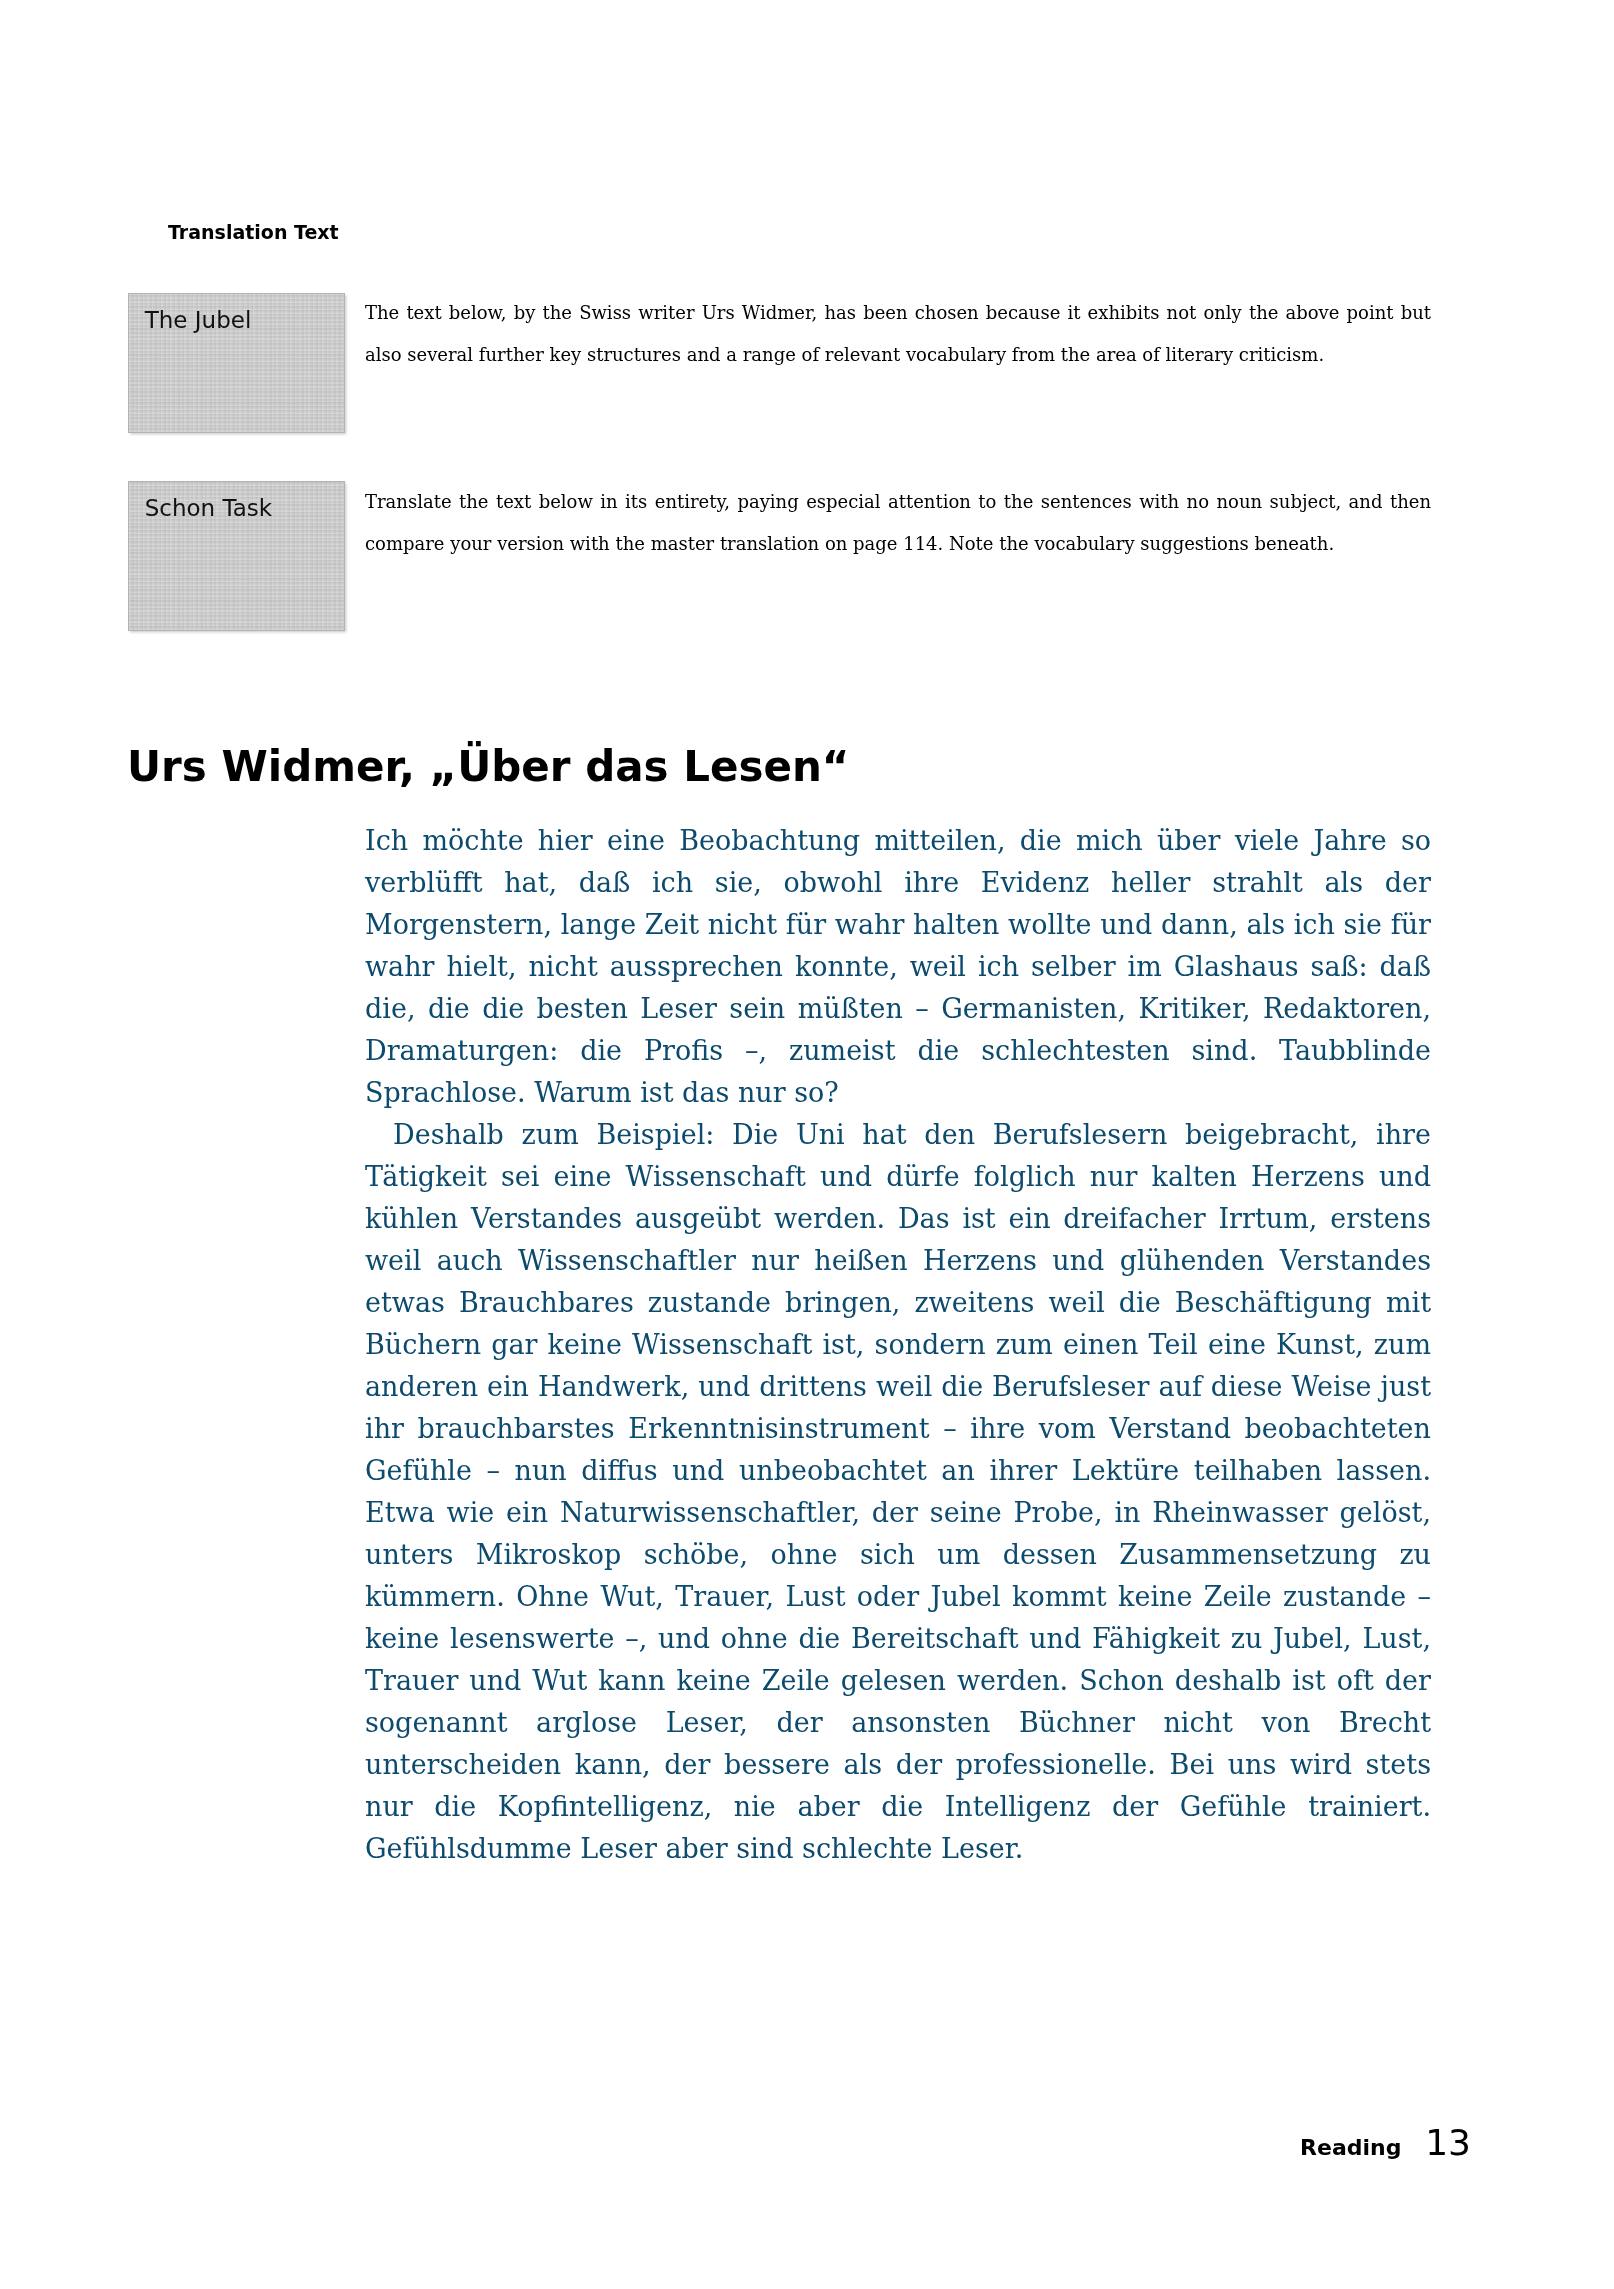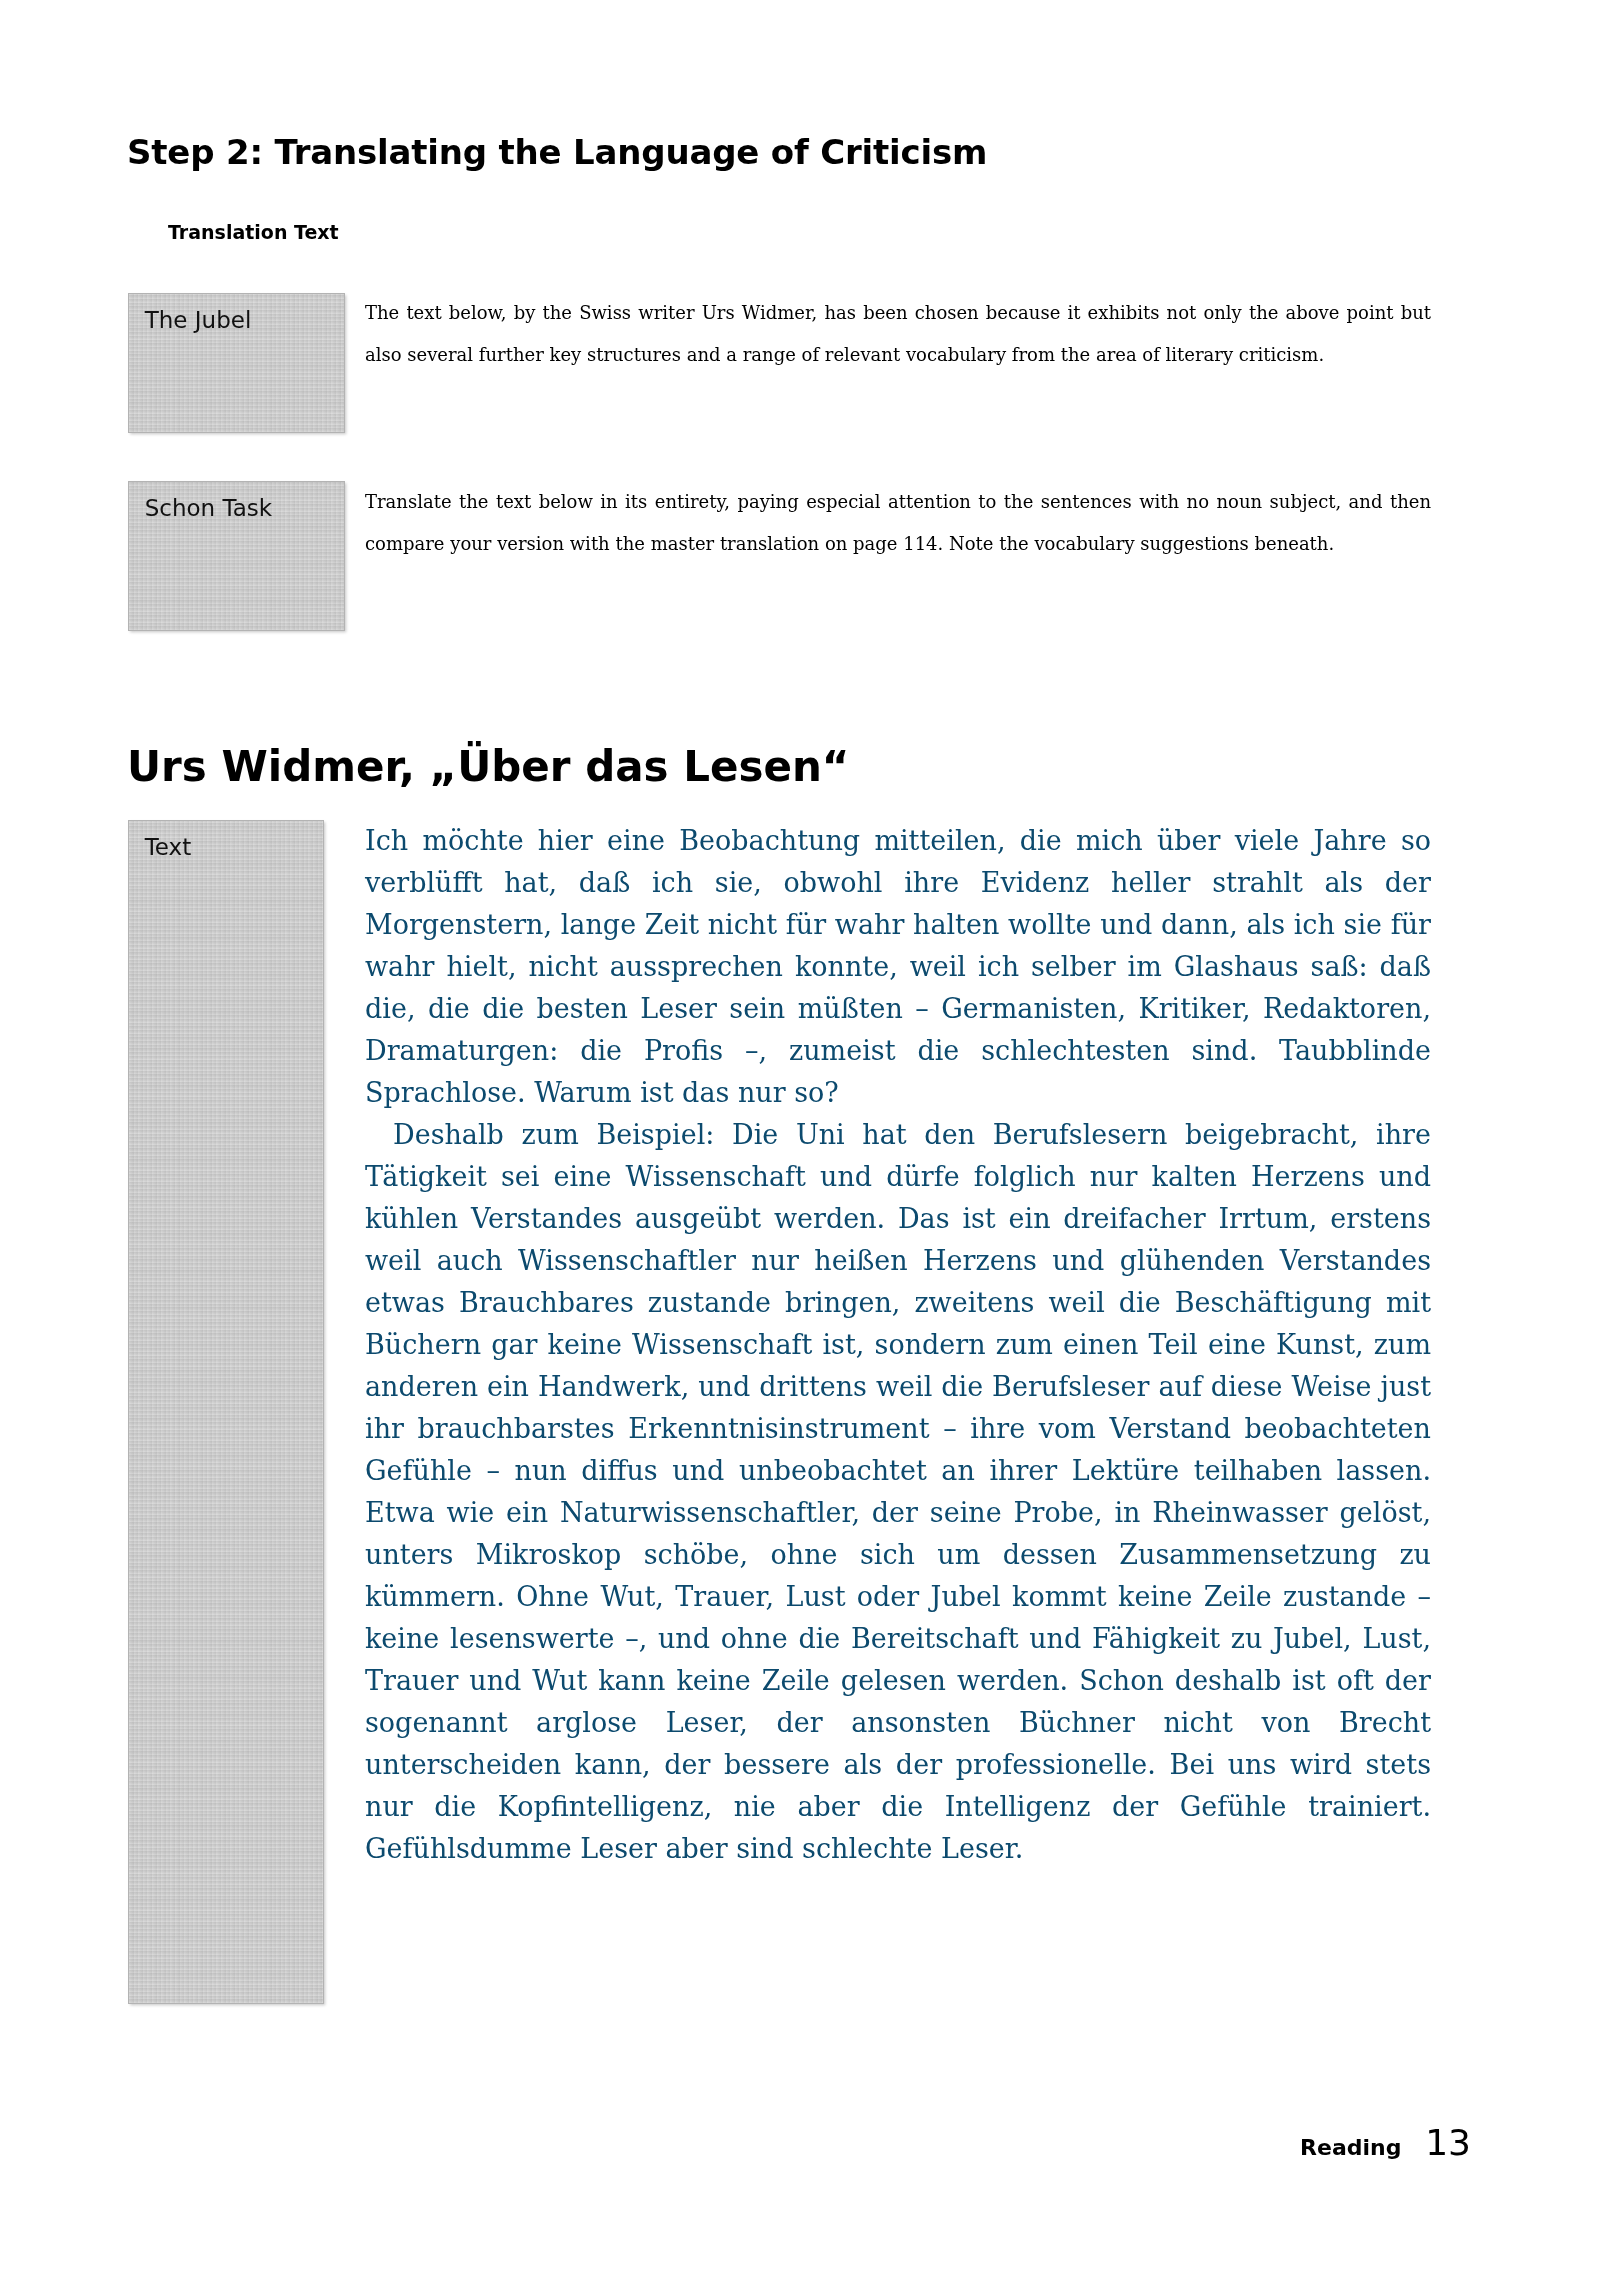--- a/index.html
+++ b/index.html
@@ -133,39 +133,35 @@
     font-size: 36px;
     color: #000000;
     margin-left: 20px;
   }
 </style>
 </head>
 <body>
 
 <div class="page">
 
-  <h1 class="step-heading">Step 2: Translating the Language of Criticism</h1>
 
   <h2 class="sub-heading">Translation Text</h2>
 
   <div class="label-box" id="box-the-text">
     <span class="label-text">The Jubel</span>
   </div>
   <div class="para-block" id="para-the-text">The text below, by the Swiss writer Urs Widmer, has been chosen because it exhibits not only the above point but also several further key structures and a range of relevant vocabulary from the area of literary criticism.</div>
 
   <div class="label-box" id="box-your-task">
     <span class="label-text">Schon Task</span>
   </div>
   <div class="para-block" id="para-your-task">Translate the text below in its entirety, paying especial attention to the sentences with no noun subject, and then compare your version with the master translation on page 114. Note the vocabulary suggestions beneath.</div>
 
   <h2 class="work-heading">Urs Widmer, „Über das Lesen“</h2>
 
-  <div class="label-box" id="box-text">
-    <span class="label-text">Text</span>
-  </div>
 
   <div id="text-body">
     <p>Ich möchte hier eine Beobachtung mitteilen, die mich über viele Jahre so verblüfft hat, daß ich sie, obwohl ihre Evidenz heller strahlt als der Morgenstern, lange Zeit nicht für wahr halten wollte und dann, als ich sie für wahr hielt, nicht aussprechen konnte, weil ich selber im Glashaus saß: daß die, die die besten Leser sein müßten – Germanisten, Kritiker, Redaktoren, Dramaturgen: die Profis –, zumeist die schlechtesten sind. Taubblinde Sprachlose. Warum ist das nur so?</p>
     <p>Deshalb zum Beispiel: Die Uni hat den Berufslesern beigebracht, ihre Tätigkeit sei eine Wissenschaft und dürfe folglich nur kalten Herzens und kühlen Verstandes ausgeübt werden. Das ist ein dreifacher Irrtum, erstens weil auch Wissenschaftler nur heißen Herzens und glühenden Verstandes etwas Brauchbares zustande bringen, zweitens weil die Beschäftigung mit Büchern gar keine Wissenschaft ist, sondern zum einen Teil eine Kunst, zum anderen ein Handwerk, und drittens weil die Berufsleser auf diese Weise just ihr brauchbarstes Erkenntnisinstrument – ihre vom Verstand beobachteten Gefühle – nun diffus und unbeobachtet an ihrer Lektüre teilhaben lassen. Etwa wie ein Naturwissenschaftler, der seine Probe, in Rheinwasser gelöst, unters Mikroskop schöbe, ohne sich um dessen Zusammensetzung zu kümmern. Ohne Wut, Trauer, Lust oder Jubel kommt keine Zeile zustande – keine lesenswerte –, und ohne die Bereitschaft und Fähigkeit zu Jubel, Lust, Trauer und Wut kann keine Zeile gelesen werden. Schon deshalb ist oft der sogenannt arglose Leser, der ansonsten Büchner nicht von Brecht unterscheiden kann, der bessere als der professionelle. Bei uns wird stets nur die Kopfintelligenz, nie aber die Intelligenz der Gefühle trainiert. Gefühlsdumme Leser aber sind schlechte Leser.</p>
   </div>
 
   <div class="footer">
     <span class="footer-label">Reading</span>
     <span class="footer-page">13</span>
   </div>

